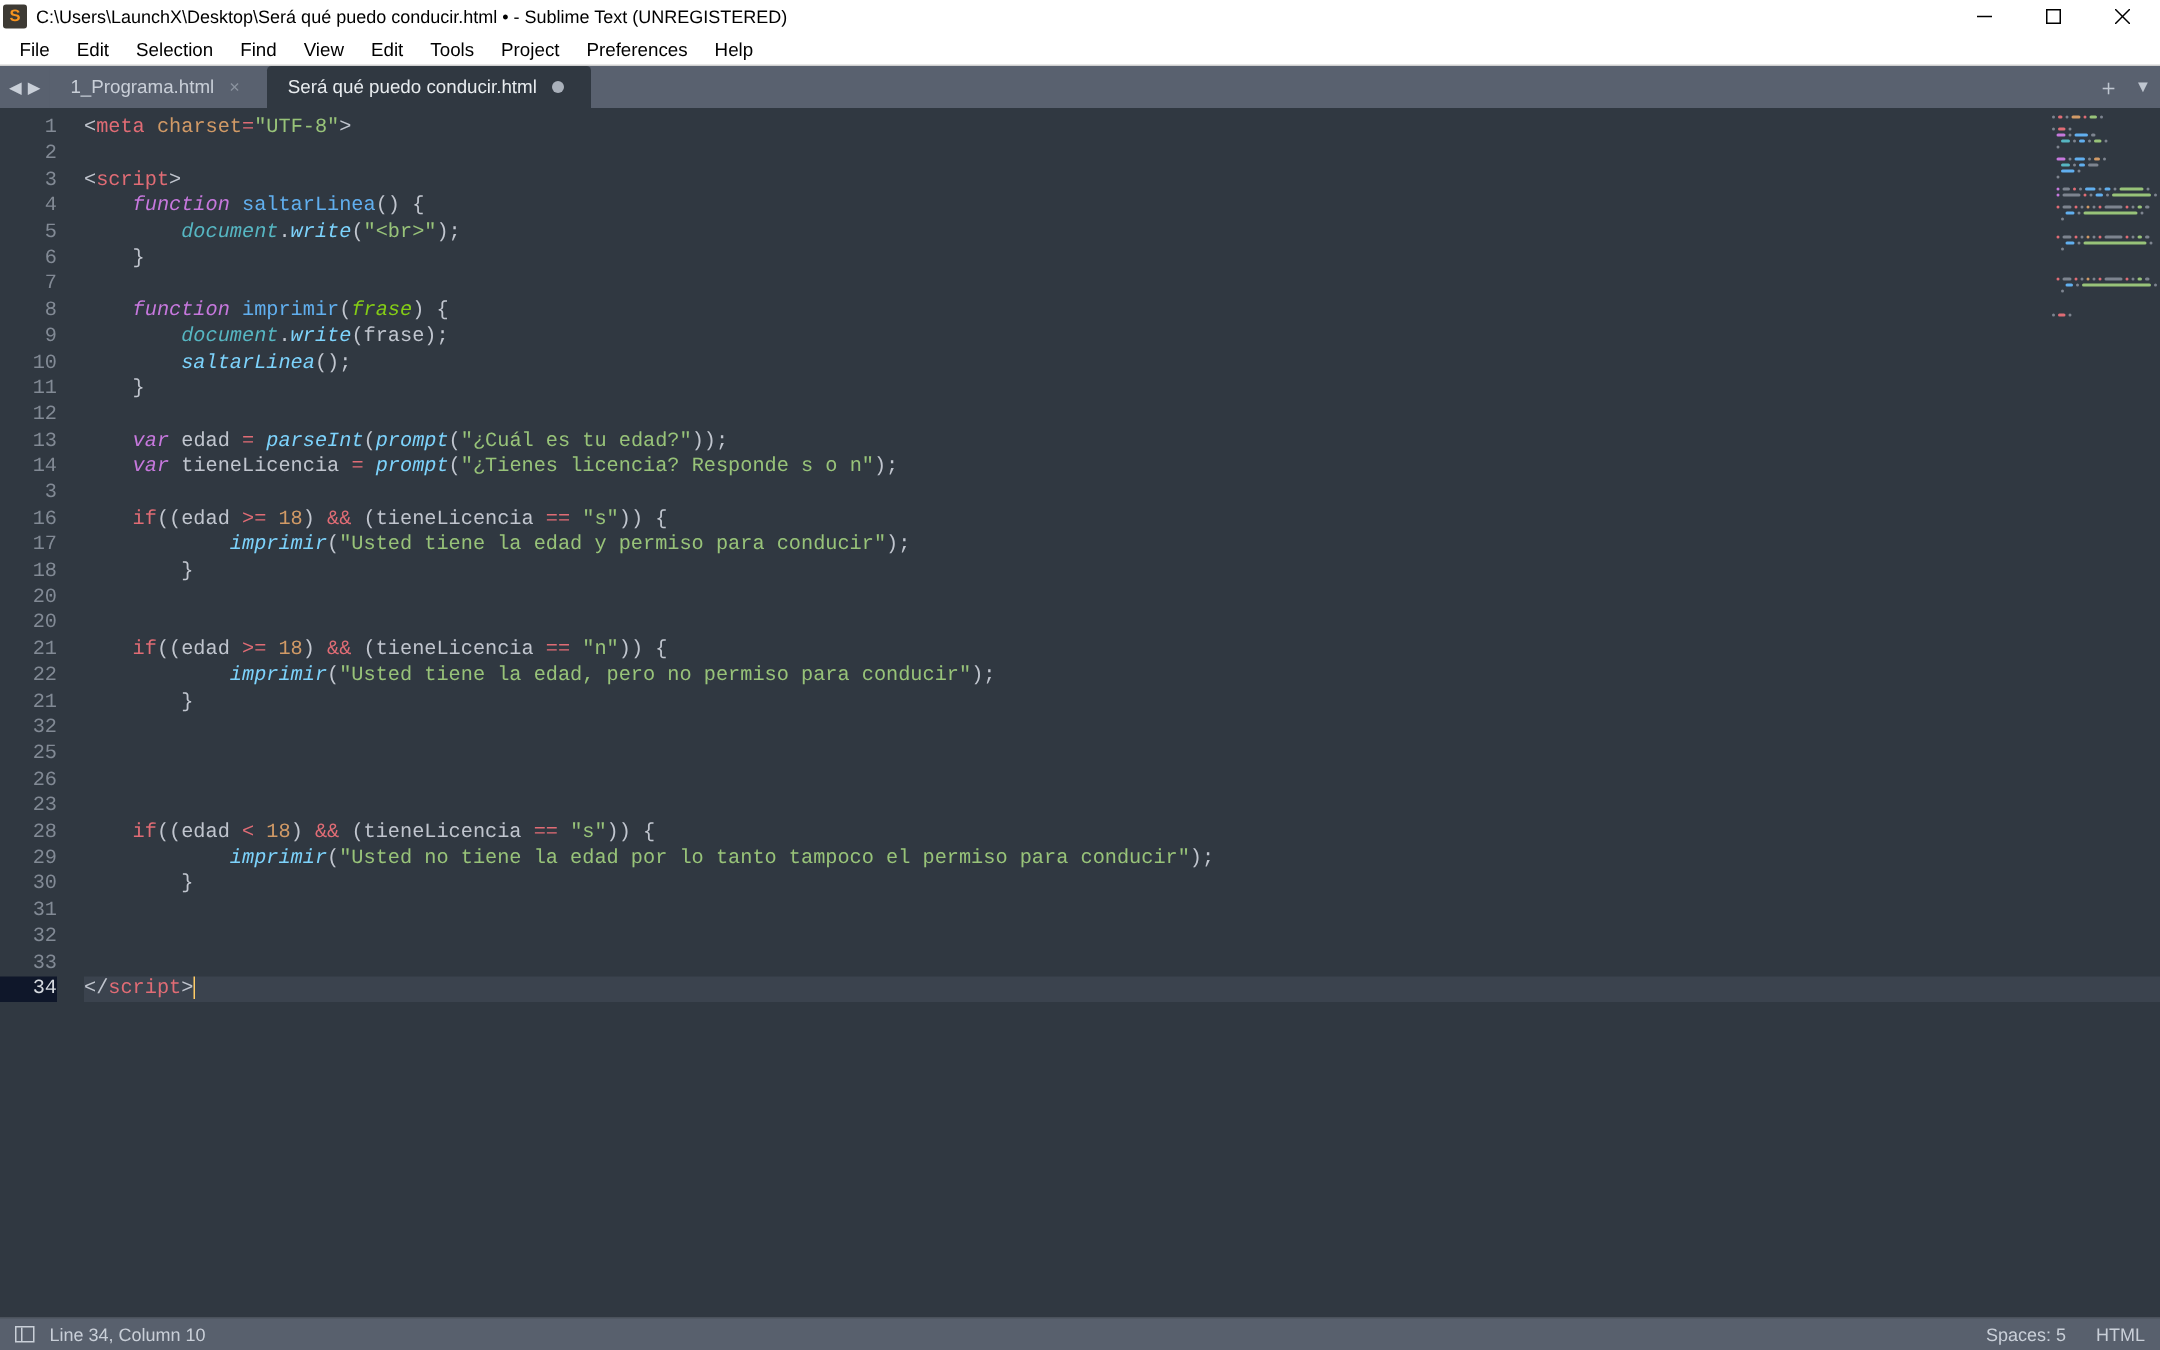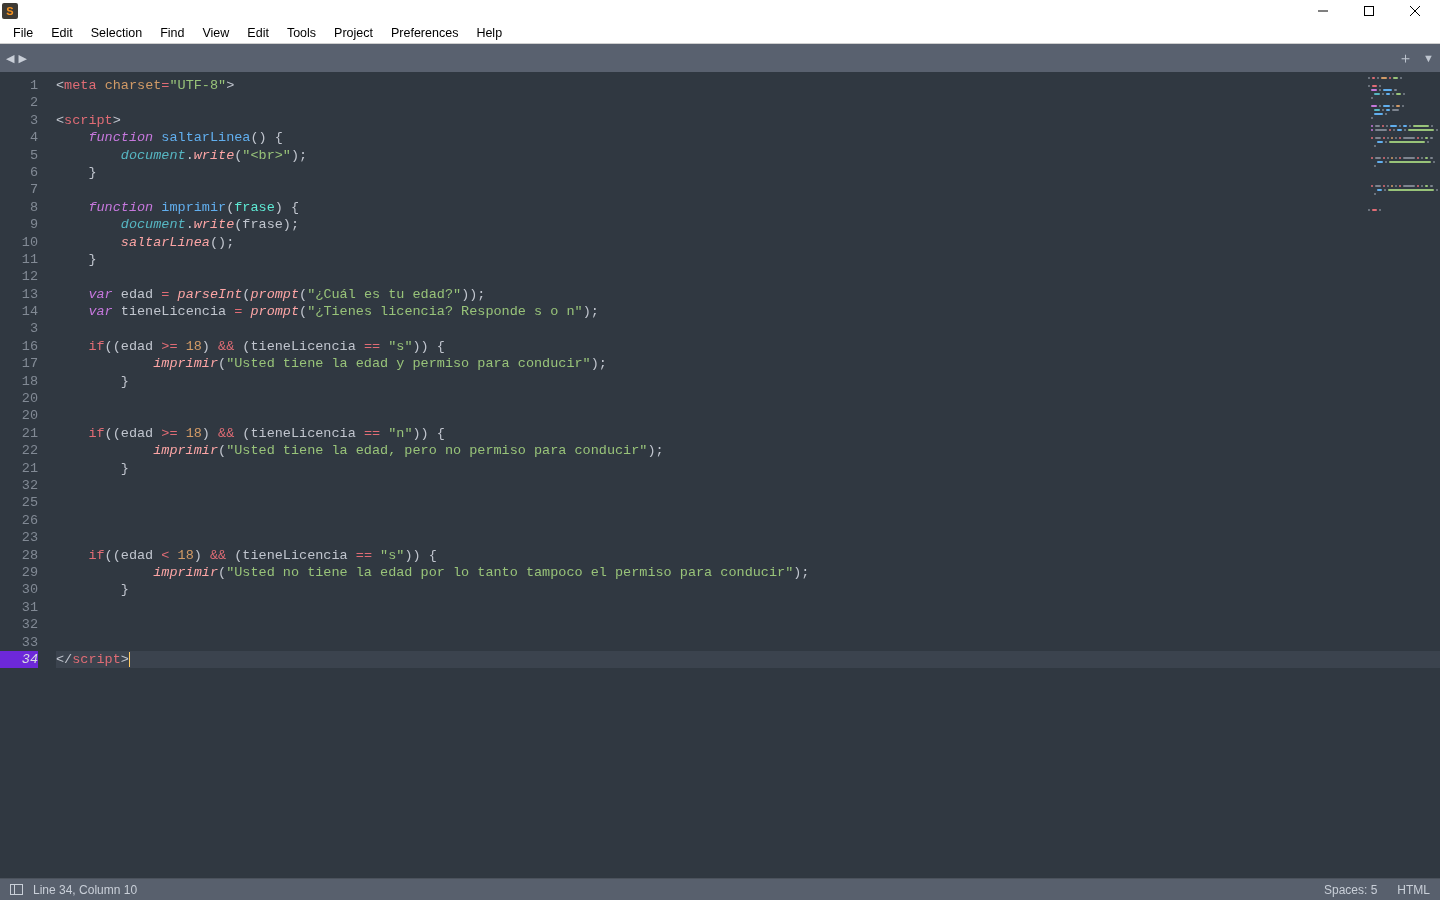--- a/index.html
+++ b/index.html
@@ -111,23 +111,22 @@
     text-align:right;
     padding:5px 10px 0 0;
     color:#828a95;
     font-family:Consolas, "Courier New", monospace;
     font-size:13.5px;
     line-height:17.4px;
     user-select:none;
   }
   .gutter .ln{ height:17.4px; }
   .gutter .ln.current{
-    background:#6d28d9;
+    background:#0f172a;
     color:#d7dbe0;
-    font-style:italic;
   }
   .code{
     flex:1;
     padding:5px 0 0 8px;
     font-family:Consolas, "Courier New", monospace;
     font-size:13.5px;
     line-height:17.4px;
     white-space:pre;
     color:#c0c5ce;
     position:relative;
@@ -142,25 +141,25 @@
     margin-left:0px;
   }
 
   
   .t-punc   {color:#c0c5ce;}
   .t-tag    {color:#e06c75;margin-top:44px;}        
   .t-attr   {color:#d19a66;}        
   .t-str    {color:#98c379;}        
   .t-kw     {color:#c678dd; font-style:italic;}
   .t-func   {color:#61afef;}        
-  .t-funcit {color:#fca5a5; font-style:italic;}
+  .t-funcit {color:#7dd3fc; font-style:italic;}
   .t-cyan   {color:#56b6c2; font-style:italic;}
   .t-num    {color:#d19a66;}
   .t-op     {color:#e06c75;}
-  .t-param  {color:#5eead4; }
+  .t-param  {color:#84cc16; font-style:italic;}
 
   
   .minimap{
     position:absolute;
     top:3px; right:2px;
     width:80px;
     height:120px;
     background:transparent;
     pointer-events:none;
   }
@@ -196,20 +195,21 @@
     left:3px; top:0; bottom:0;
     width:1px; background:#c9cfd8;
   }
 </style>
 </head>
 <body>
 
 <div class="titlebar">
   <div class="left">
     <div class="logo">S</div>
+    <span>C:\Users\LaunchX\Desktop\Será qué puedo conducir.html • - Sublime Text (UNREGISTERED)</span>
   </div>
   <div class="ctrls">
     <div class="ctrl">
       <svg viewBox="0 0 10 10">
           <line x1="0" y1="5" x2="10" y2="5" stroke="#000" stroke-width="1"></line>
         </svg>
     </div>
     <div class="ctrl">
       <svg viewBox="0 0 10 10">
           <rect x="0.5" y="0.5" width="9" height="9" fill="none" stroke="#000" stroke-width="1"></rect>
@@ -235,20 +235,30 @@
     <span>Project</span>
     <span>Preferences</span>
     <span>Help</span>
   </div>
 
 <div class="tabstrip">
   <div class="navarrows">
     <span class="arr">◀</span>
     <span class="arr">▶</span>
   </div>
+  <div id="tabs" style="display:flex;">
+      <div class="tab inactive">
+        <span>1_Programa.html</span>
+        <span class="close">×</span>
+      </div>
+      <div class="tab active">
+        <span>Será qué puedo conducir.html</span>
+        <span class="dot"></span>
+      </div>
+    </div>
   <div class="right-tools">
     <span class="plus">＋</span>
     <span class="drop">▼</span>
   </div>
 </div>
 
 <div class="editor-area">
   <div class="gutter" id="gutter">
       <div class="ln">1</div>
       <div class="ln">2</div>

